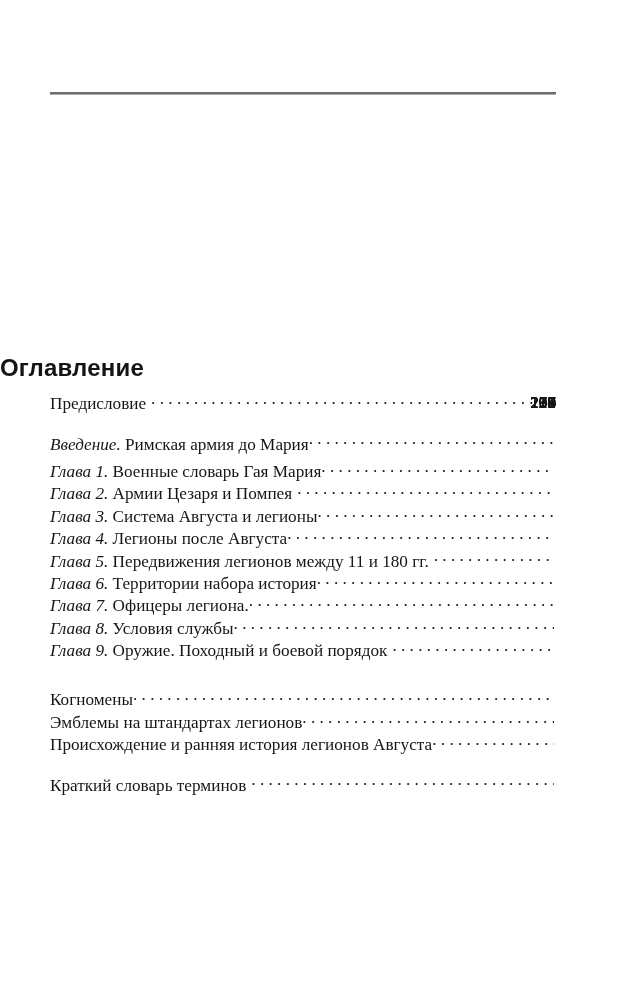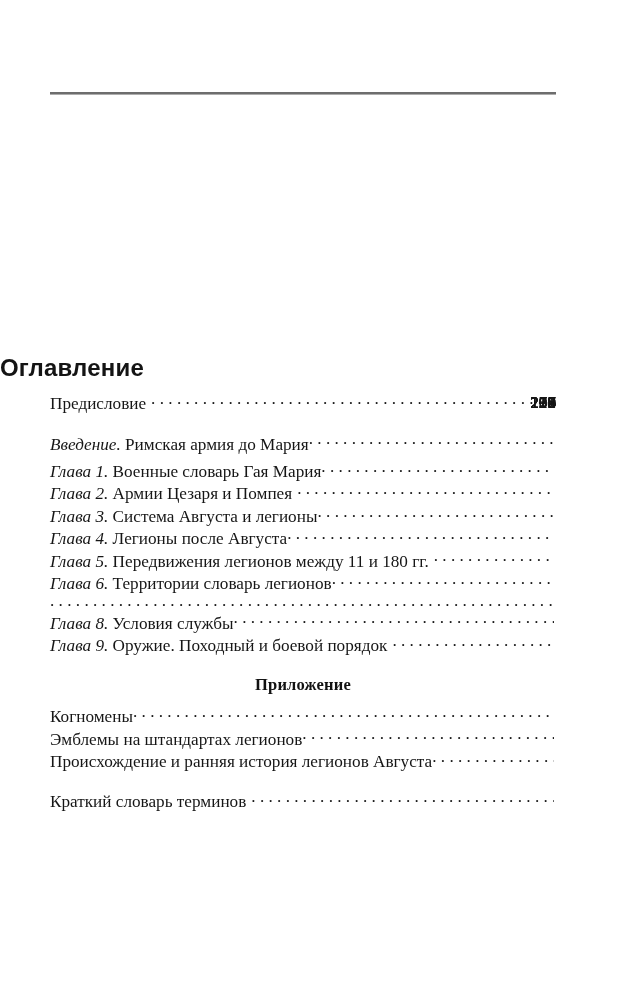--- a/index.html
+++ b/index.html
@@ -155,42 +155,42 @@
       <span class="label"><span class="ital">Глава 4.</span> <span>Легионы после Августа</span></span>
       <span class="leader"></span>
       <span class="page">74</span>
     </div>
     <div class="entry gapped">
       <span class="label"><span class="ital">Глава 5.</span> <span>Передвижения легионов между 11 и 180 гг.</span></span>
       <span class="leader"></span>
       <span class="page">93</span>
     </div>
     <div class="entry tight">
-      <span class="label"><span class="ital">Глава 6.</span> <span>Территории словарь легионов</span></span>
+      <span class="label"><span class="ital">Глава 6.</span> <span>Территории набора история</span></span>
       <span class="leader"></span>
       <span class="page">136</span>
     </div>
     <div class="entry tight">
+      <span class="label"><span class="ital">Глава 7.</span> <span>Офицеры легиона.</span></span>
       <span class="leader"></span>
       <span class="page">216</span>
     </div>
     <div class="entry tight">
       <span class="label"><span class="ital">Глава 8.</span> <span>Условия службы</span></span>
       <span class="leader"></span>
       <span class="page">171</span>
     </div>
     <div class="entry gapped">
       <span class="label"><span class="ital">Глава 9.</span> <span>Оружие. Походный и боевой порядок</span></span>
       <span class="leader"></span>
       <span class="page">198</span>
     </div>
 
     <div class="spacer-lg"></div>
 
-    <div class="appendix-title">Приложение</div>
 
     <div class="spacer-md"></div>
 
     <div class="entry tight">
       <span class="label"><span>Когномены</span></span>
       <span class="leader"></span>
       <span class="page">208</span>
     </div>
     <div class="entry tight">
       <span class="label"><span>Эмблемы на штандартах легионов</span></span>

